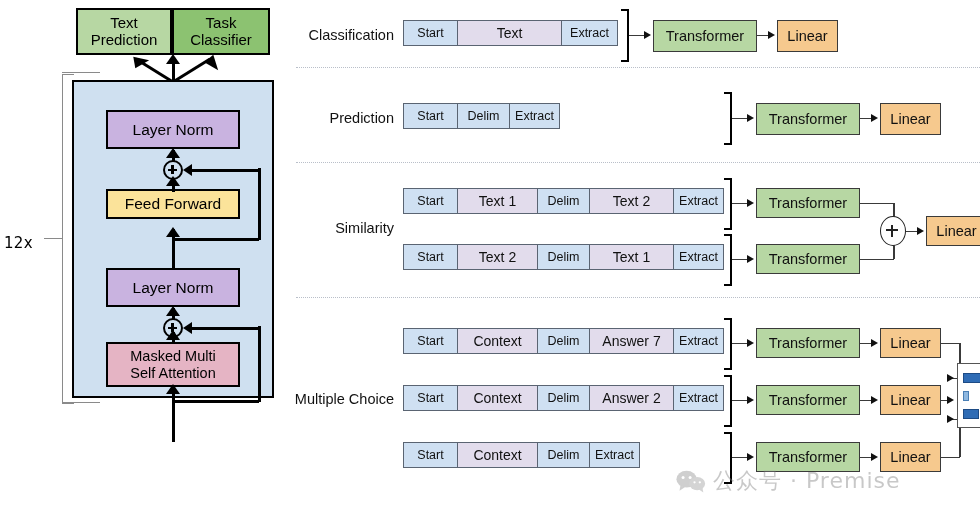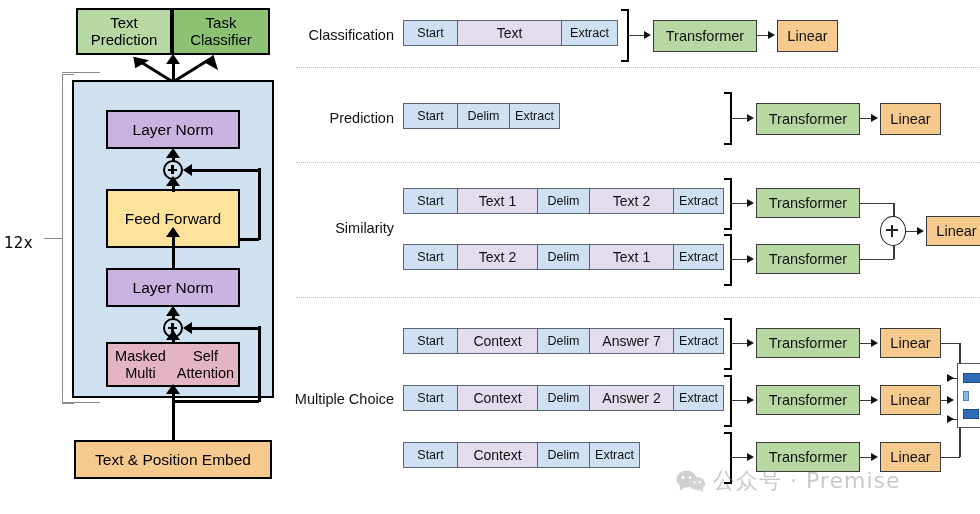--- a/index.html
+++ b/index.html
@@ -143,53 +143,50 @@
   </div>
   <div class="vline" style="left:171.5px;top:150px;height:35px;"></div>
   <div class="arrowhead-up" style="left:166px;top:148px;"></div>
 
   <div class="plusnode" style="left:163px;top:160px;"></div>
   <div class="hline" style="left:186px;top:168.5px;width:75px;"></div>
   <div class="arrowhead-left" style="left:183px;top:164px;"></div>
   <div class="vline" style="left:258px;top:168px;height:72px;"></div>
   <div class="hline" style="left:173px;top:238px;width:86px;"></div>
 
-  <div class="box" style="left:106px;top:189px;width:134px;height:59px;background:#fbe39a;font-size:15.5px;">
+  <div class="box" style="left:106px;top:189px;width:134px;height:30px;background:#fbe39a;font-size:15.5px;">
     <span>Feed Forward</span>
   </div>
   <div class="vline" style="left:171.5px;top:178px;height:14px;"></div>
   <div class="arrowhead-up" style="left:166px;top:176px;"></div>
   <div class="vline" style="left:171.5px;top:229px;height:40px;"></div>
   <div class="arrowhead-up" style="left:166px;top:227px;"></div>
 
   <div class="box" style="left:106px;top:268px;width:134px;height:39px;background:#c9b3e0;font-size:15.5px;">
     <span>Layer Norm</span>
   </div>
   <div class="vline" style="left:171.5px;top:308px;height:30px;"></div>
   <div class="arrowhead-up" style="left:166px;top:306px;"></div>
 
   <div class="plusnode" style="left:163px;top:318px;"></div>
   <div class="hline" style="left:186px;top:326.5px;width:75px;"></div>
   <div class="arrowhead-left" style="left:183px;top:322px;"></div>
   <div class="vline" style="left:258px;top:326px;height:76px;"></div>
   <div class="hline" style="left:173px;top:400px;width:86px;"></div>
 
   <div class="box" style="left:106px;top:342px;width:134px;height:45px;background:#e5b4c4;
-              font-size:14.5px;">
+              font-size:14.5px;flex-direction:column;">
     <span>Masked Multi</span>
     <span>Self Attention</span>
   </div>
   <div class="vline" style="left:171.5px;top:332px;height:12px;"></div>
   <div class="arrowhead-up" style="left:166px;top:330px;"></div>
   <div class="vline" style="left:171.5px;top:386px;height:56px;"></div>
   <div class="arrowhead-up" style="left:166px;top:384px;"></div>
 
-  <div class="box" style="left:74px;top:440px;width:198px;height:39px;background:#f6c98e;font-size:15.5px;">
-    <span>Text &amp; Position Embed</span>
-  </div>
 </div>
 
 <div id="right-panel">
 
   <div class="sep" style="top:67px;"></div>
   <div class="sep" style="top:162px;"></div>
   <div class="sep" style="top:297px;"></div>
 
   <div class="rowlabel" style="left:0px;top:27px;width:98px;">Classification</div>
   <div class="tokseq" style="left:107px;top:20px;">

